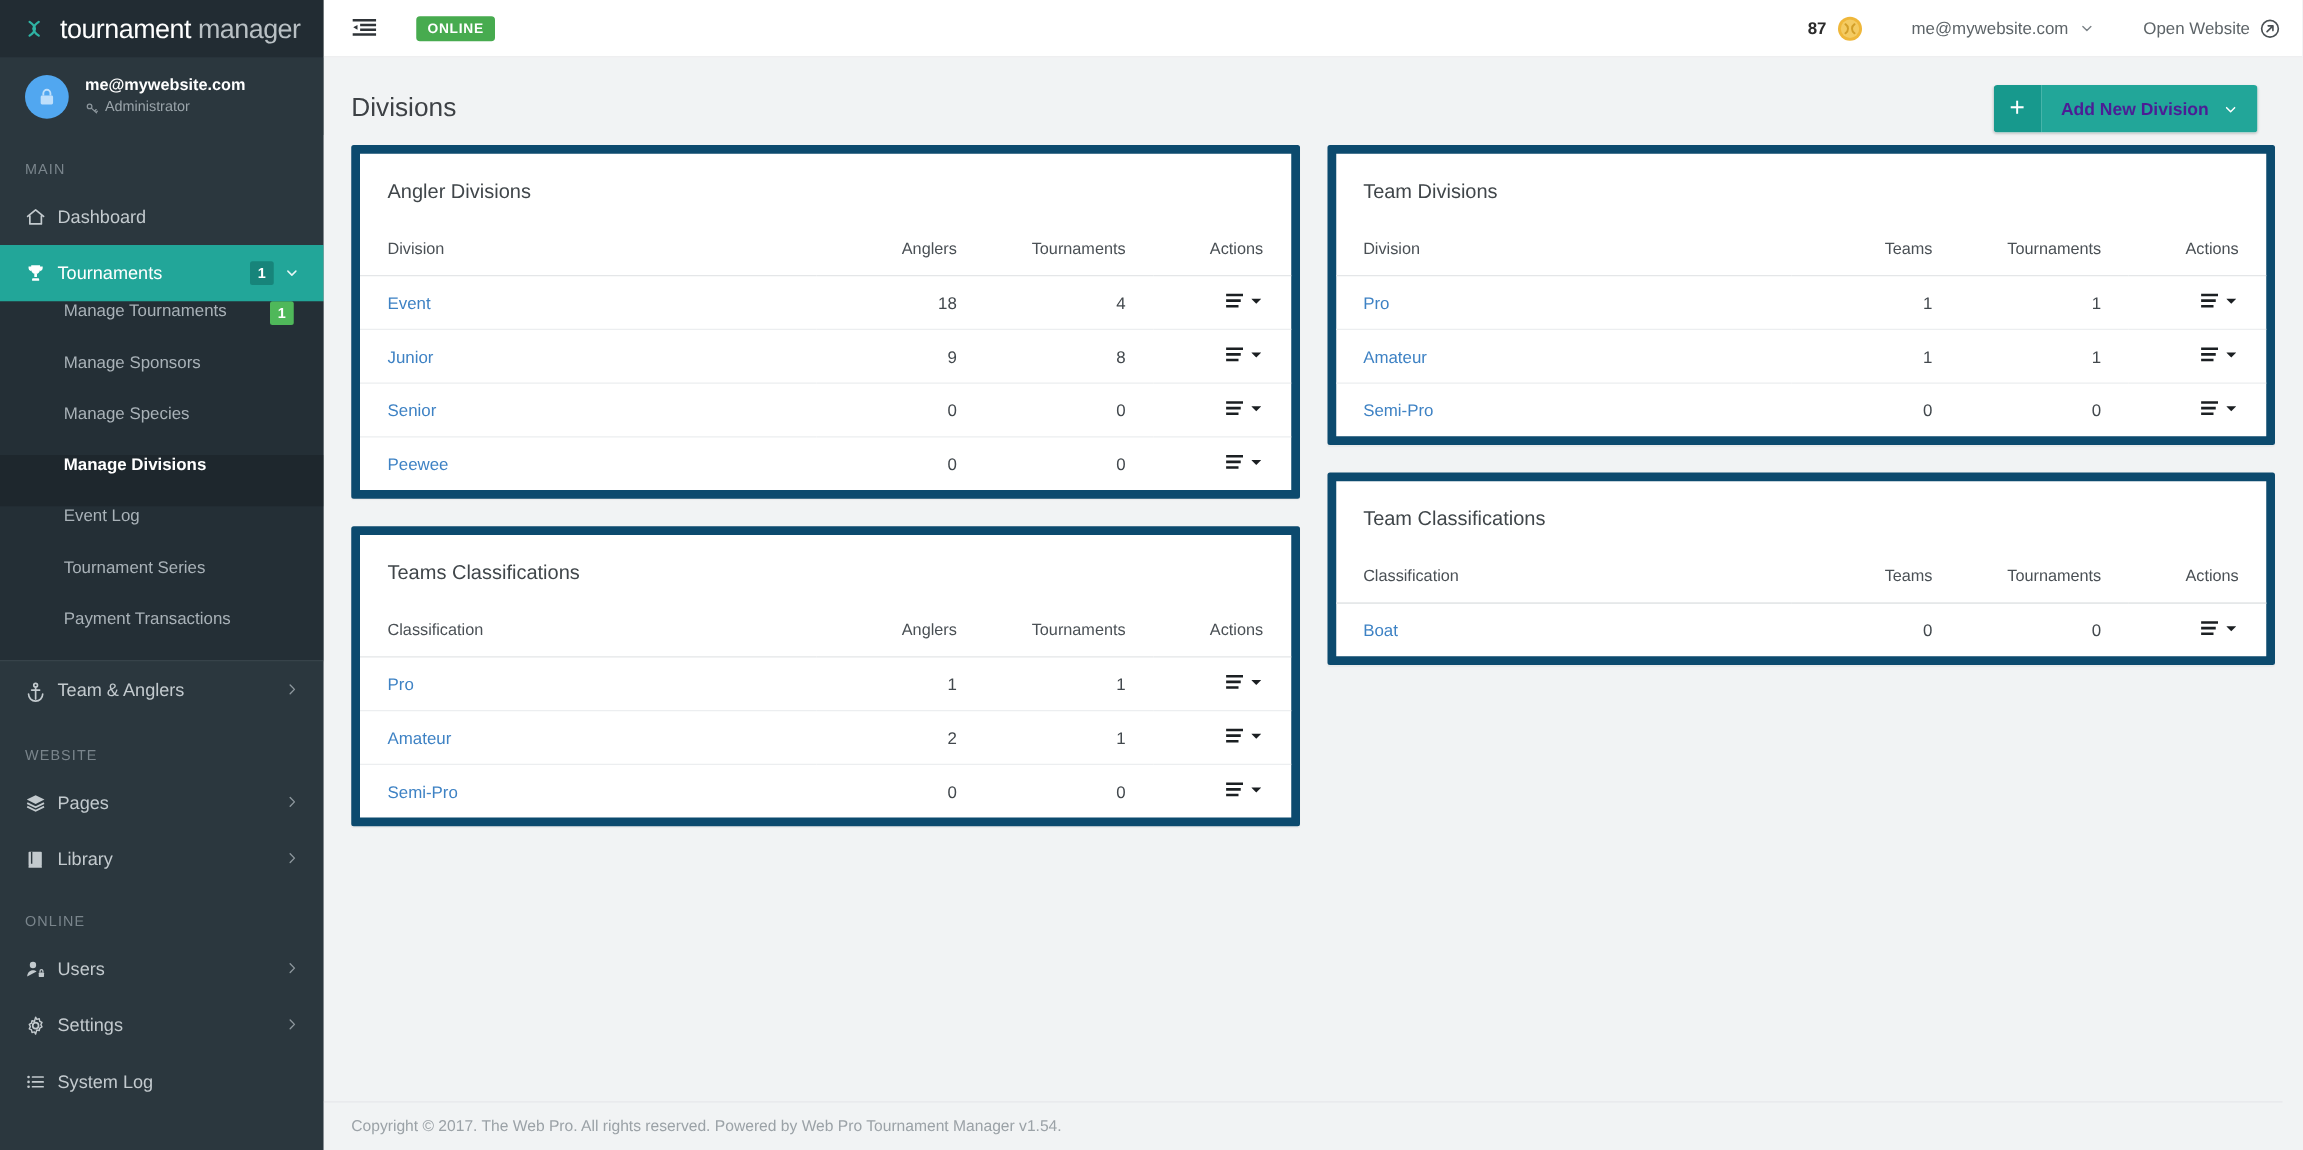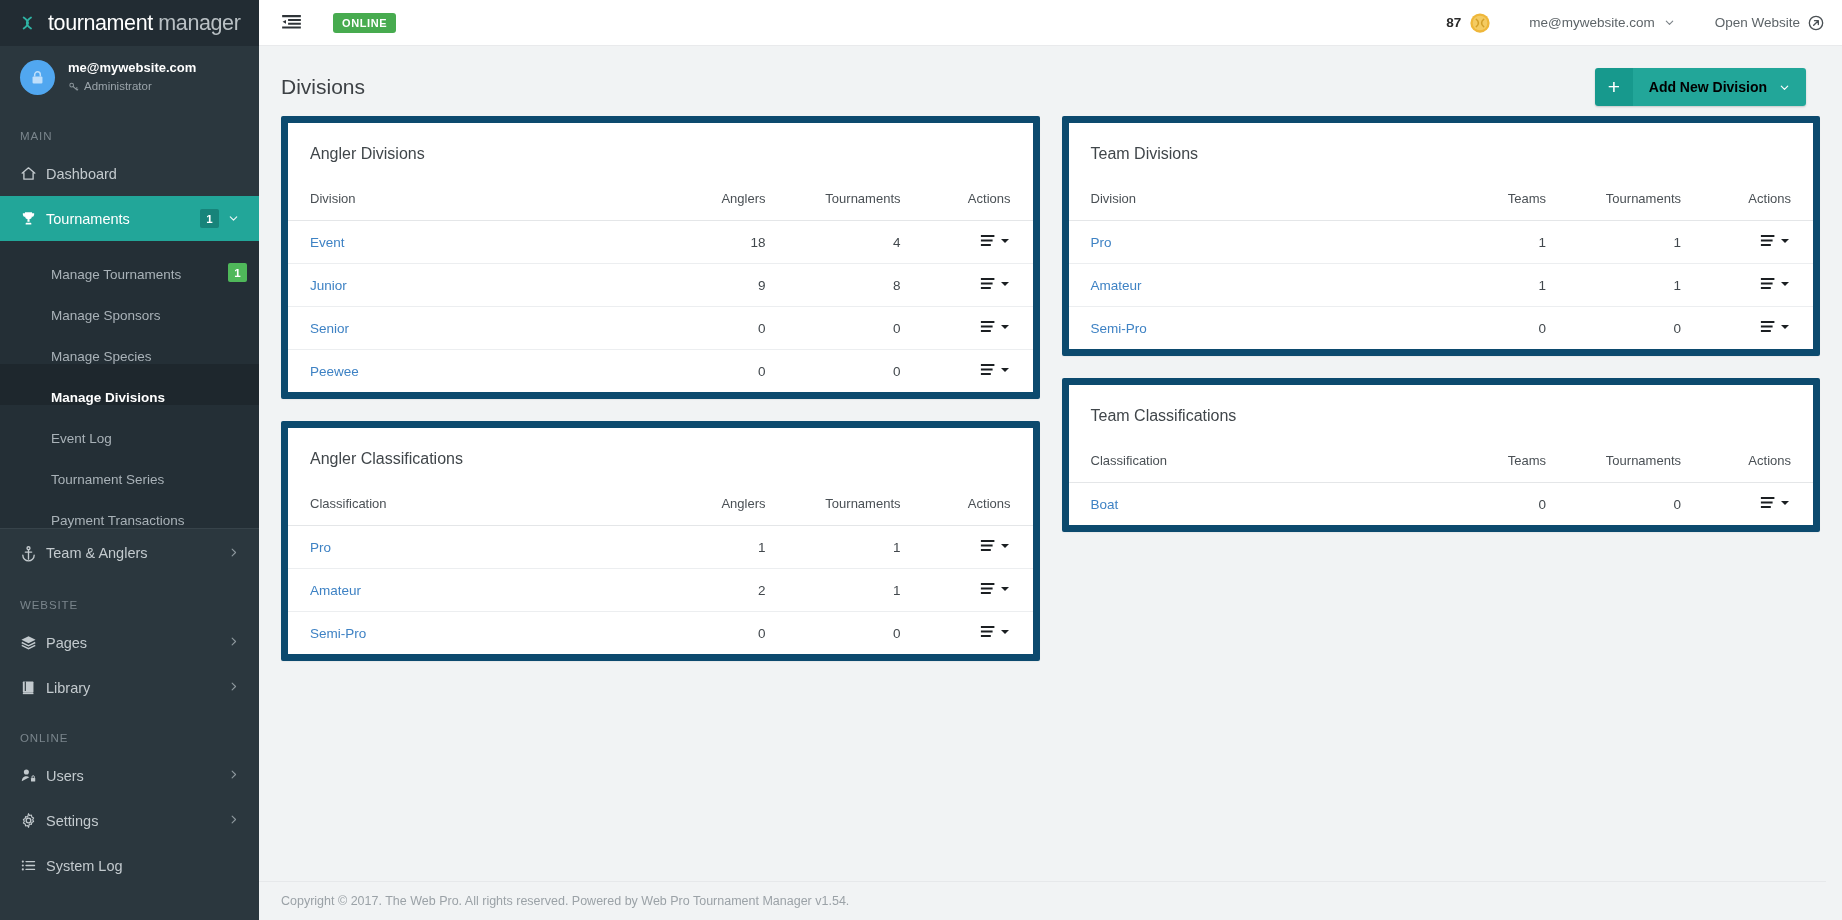--- a/index.html
+++ b/index.html
@@ -67,23 +67,23 @@
     min-width: 19px; height: 19px; padding: 0 5px;
     border-radius: 2px;
     font-size: 11.5px; color: #ffffff; font-weight: bold;
   }
   .badge.dark { background: #17847a; }
   .badge.green { background: #4fb85a; }
   .chev { margin-left: 9px; font-size: 10px; opacity: .9; display:flex; align-items:center; }
 
   .submenu { background: #242f36; }
   .sub-item {
-    display: flex; align-items: flex-end;
+    display: flex; align-items: flex-start;
     height: 41px;
-    padding: 0 12px 0 51px;
+    padding: 0 24px 0 51px;
     color: #a9b2b8;
     font-size: 13.5px;
     cursor: pointer;
   }
   .sub-item.active { background: #1e272d; color: #ffffff; font-weight: bold; }
   .sub-item .si-label { flex: 1; white-space: nowrap; }
 
   .nav-sep { height: 1px; background: #37434a; }
   .caret-right { font-size: 11px; color: #8d979d; }
 
@@ -121,21 +121,21 @@
     border-radius: 3px; overflow: hidden;
     box-shadow: 0 1px 2px rgba(0,0,0,.18);
     cursor: pointer;
   }
   .btn-add .plus {
     background: #17998d; color: #fff;
     display: flex; align-items: center; justify-content: center;
     width: 38px; font-size: 21px; font-weight: 300;
   }
   .btn-add .lbl {
-    background: #22a699; color: #000000;
+    background: #22a699; color: #4c1d95;
     display: flex; align-items: center; gap: 12px;
     padding: 0 16px; height: 38px;
     font-size: 14px; font-weight: bold;
   }
 
   .content { padding: 0 22px 0 22px; display: flex; gap: 22px; }
   .col { flex: 1; min-width: 0; display: flex; flex-direction: column; gap: 22px; }
 
   .card {
     background: #ffffff;
@@ -475,21 +475,21 @@
                     <svg width="8" height="6" viewBox="0 0 10 7">
                       <path d="M0 1 L5 6 L10 1 z" fill="#1b1f22"></path>
                     </svg>
                   </span></td>
             </tr>
           </tbody>
         </table>
       </div>
 
       <div class="card">
-        <div class="card-title">Angler Classifications</div>
+        <div class="card-title">Teams Classifications</div>
         <table>
           <thead>
               <tr>
             <th class="first">Classification</th>
             <th class="col-num">Anglers</th>
             <th class="col-num">Tournaments</th>
             <th class="col-act">Actions</th>
           </tr>
             </thead>
           <tbody>

